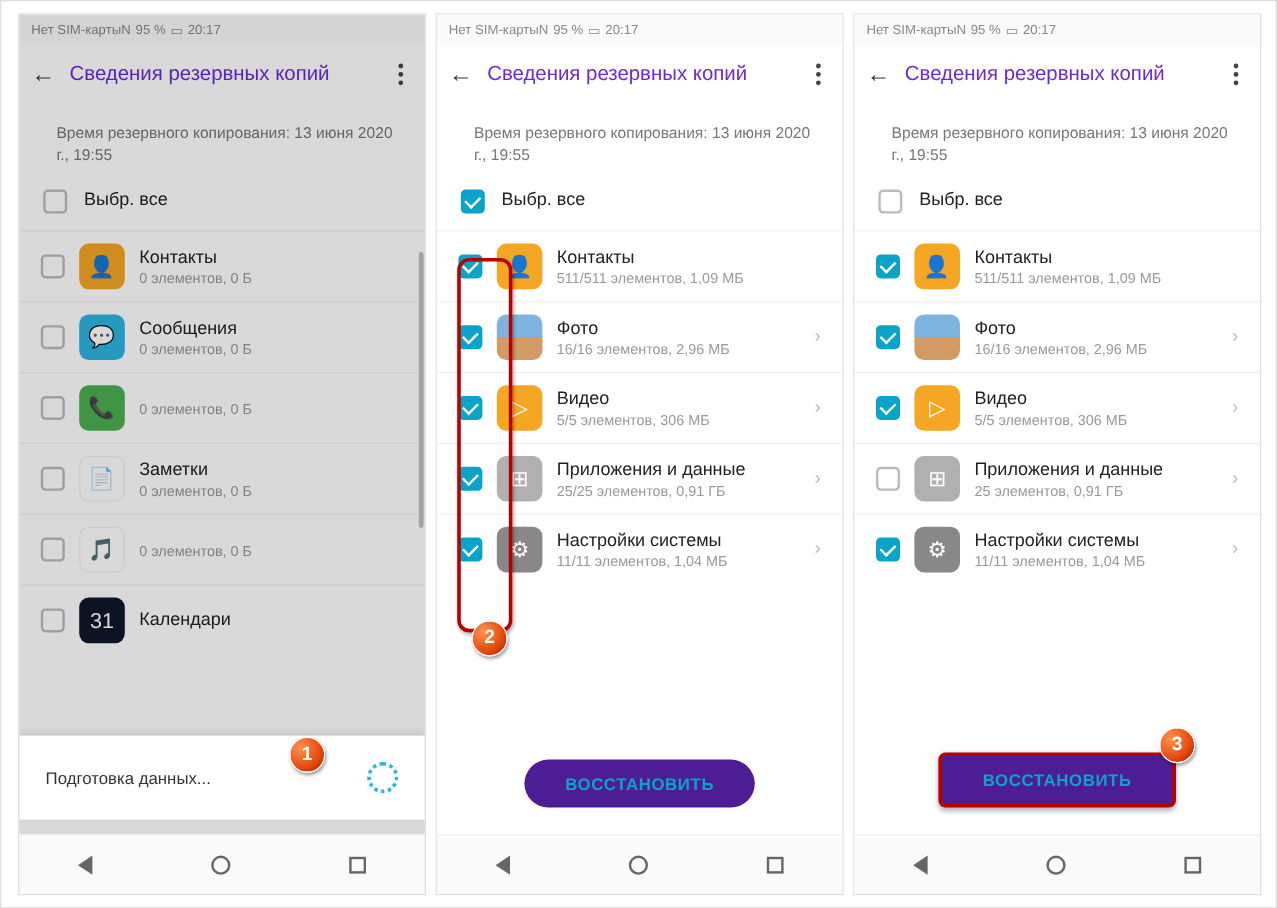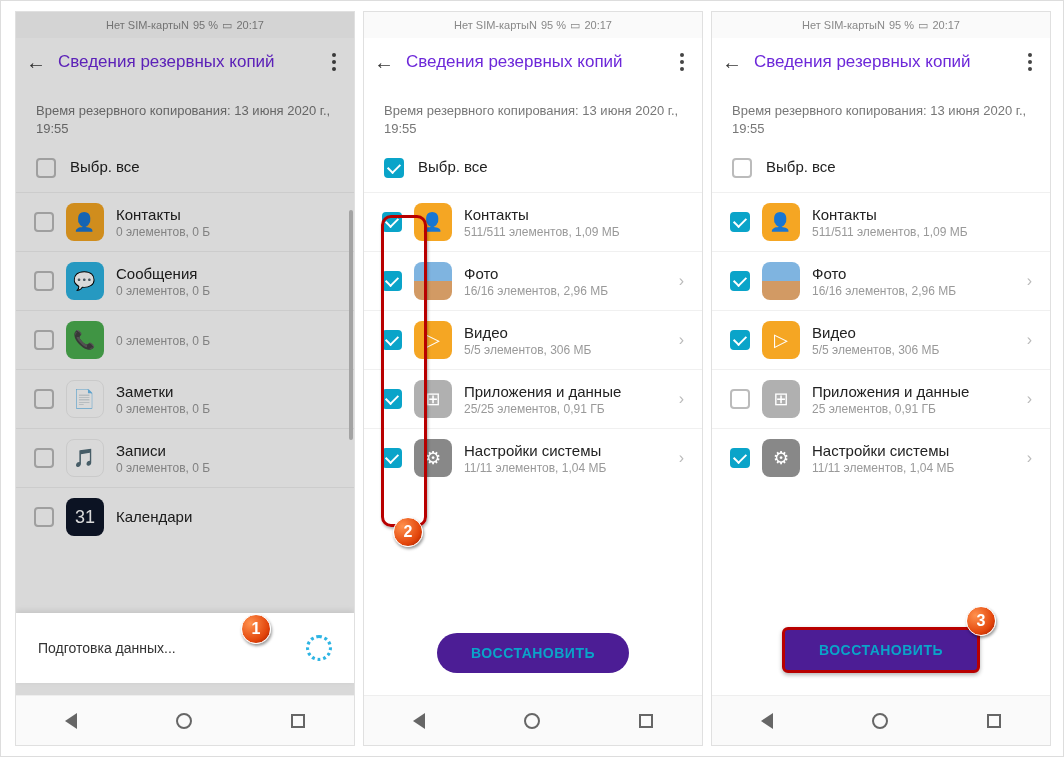--- a/index.html
+++ b/index.html
@@ -3,28 +3,28 @@
 <meta charset="utf-8">
 <style>
   * { box-sizing: border-box; margin: 0; padding: 0; }
   body { background: #f0f0f0; font-family: -apple-system, Helvetica, Arial, sans-serif; }
   .stage { width: 1064px; height: 757px; position: relative; background: #fff; border: 1px solid #ddd; }
   .phone { position: absolute; width: 340px; height: 735px; background: #fff; border: 1px solid #e0e0e0; top: 10px; overflow: hidden; }
   .p1 { left: 14px; }
   .p2 { left: 362px; }
   .p3 { left: 710px; }
   .dim { position:absolute; inset:0; background: rgba(0,0,0,0.15); pointer-events:none; }
-  .status-bar { height: 26px; background: #fafafa; display:flex; align-items:center; justify-content:center; padding: 0 10px; font-size: 11px; color:#888; }
+  .status-bar { height: 26px; background: #fafafa; display:flex; align-items:center; justify-content:flex-start; padding: 0 10px; font-size: 11px; color:#888; }
   .status-right { display:flex; gap:4px; align-items:center; }
   .app-bar { height: 48px; display:flex; align-items:center; padding: 0 8px; gap: 10px; }
   .back-arrow { width: 24px; height: 24px; display:flex; align-items:center; justify-content:center; color:#333; font-size: 20px; }
   .title { font-size: 17px; color:#6d28d9; font-weight:500; flex:1; }
   .menu-dots { width: 24px; display:flex; flex-direction:column; gap:3px; align-items:center; justify-content:center; }
   .menu-dots span { width:4px;height:4px;border-radius:50%;background:#444; }
-  .subtitle { padding: 16px 20px 10px 20px; font-size: 13px; color:#777; line-height:1.4; }
+  .subtitle { padding: 16px 20px 10px 31px; font-size: 13px; color:#777; line-height:1.4; }
   .select-all { display:flex; gap:14px; padding: 10px 20px 14px 20px; font-size: 15px; color:#222; }
   .cbx { width:20px; height:20px; border-radius:4px; border:2px solid #bbb; display:inline-flex; align-items:center; justify-content:center; flex-shrink:0; }
   .cbx.on { background:#0aa4c9; border-color:#0aa4c9; }
   .cbx.on::after { content:""; width:6px; height:10px; border: solid #fff; border-width: 0 2px 2px 0; transform: rotate(45deg); margin-top:-2px; }
   .list { }
   .row { display:flex; align-items:center; padding: 10px 18px; gap: 12px; border-top: 1px solid #f0f0f0; }
   .row .ic { width:38px; height:38px; border-radius:8px; display:flex; align-items:center; justify-content:center; color:#fff; font-size:18px; flex-shrink:0; }
   .row .txt { flex:1; }
   .row .nm { font-size: 15px; color:#222; }
   .row .sb { font-size: 12px; color:#999; margin-top:2px; }
@@ -112,21 +112,20 @@
         <div class="ic ic-notes">📄</div>
         <div class="txt">
             <div class="nm">Заметки</div>
             <div class="sb">0 элементов, 0 Б</div>
           </div>
       </div>
       <div class="row">
         <span class="cbx"></span>
         <div class="ic ic-rec">🎵</div>
         <div class="txt">
-            <div class="nm">Записи</div>
             <div class="sb">0 элементов, 0 Б</div>
           </div>
       </div>
       <div class="row">
         <span class="cbx"></span>
         <div class="ic ic-cal">31</div>
         <div class="txt">
             <div class="nm">Календари</div>
             <div class="sb"></div>
           </div>

